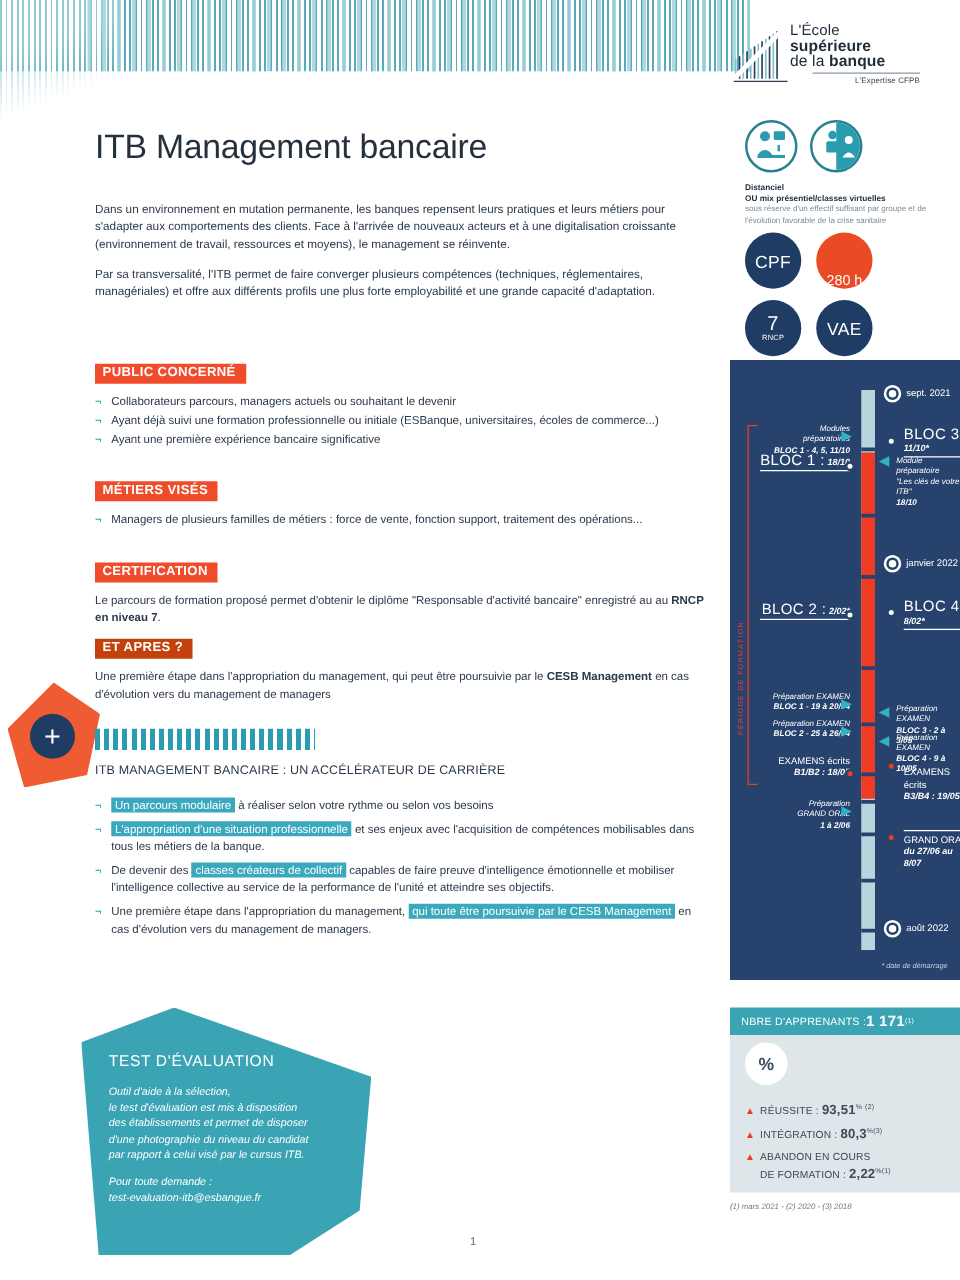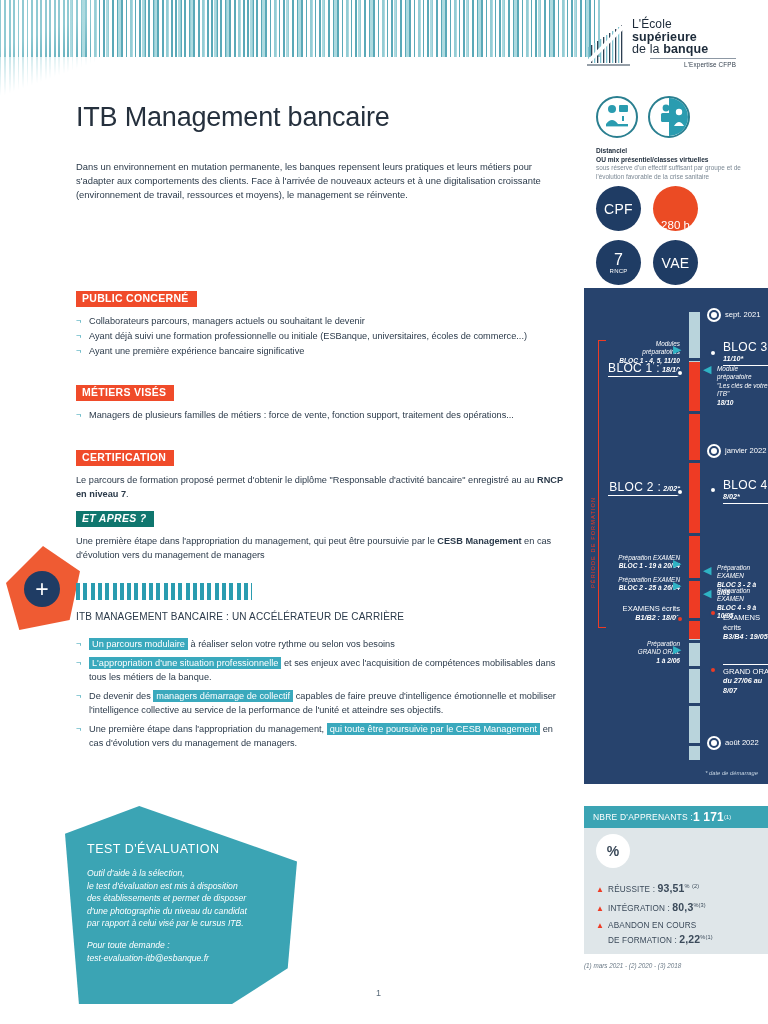--- a/index.html
+++ b/index.html
@@ -77,21 +77,21 @@
   }
   #intro{ position:absolute; left:76px; top:160px; width:488px;}
   #intro p{ font-size:9.4px; line-height:14.2px; color:#2b3a4a; margin-bottom:9px;}
 
   
   .sec-head{
     display:inline-block; color:#fff; font-size:10.5px; font-weight:bold;
     padding:2.5px 8px 3px 6px; letter-spacing:.3px; line-height:11px;
   }
   .sec-red{ background:#f04b2a;}
-  .sec-orange{ background:#0f766e;font-style:italic;}
+  .sec-orange{ background:#c2410c;}
   .sec-block{ position:absolute; left:76px; width:492px;}
   .blist{ list-style:none; margin-top:7px;}
   .blist li{ font-size:9.2px; line-height:14px; color:#2b3a4a; position:relative; padding-left:13px; margin-bottom:1px;}
   .blist li .arrow{ position:absolute; left:0; top:0; color:#2a9cb0; font-size:9px;}
   .sec-p{ font-size:9.2px; line-height:14px; color:#2b3a4a; margin-top:7px;}
   .sec-p b{ font-weight:bold;}
   .hl{ background:#3aa9bd; color:#fff; padding:1px 3px; }
 
   
   #mini-stripes{
@@ -258,20 +258,21 @@
     </div>
     <div class="badge b-navy">
       <span class="big">VAE</span>
     </div>
   </div>
 </div>
 
 <h1 id="page-title">ITB Management bancaire</h1>
 <div id="intro">
   <p>Dans un environnement en mutation permanente, les banques repensent leurs pratiques et leurs métiers pour s'adapter aux comportements des clients. Face à l'arrivée de nouveaux acteurs et à une digitalisation croissante (environnement de travail, ressources et moyens), le  management se réinvente.</p>
+  <p>Par sa transversalité, l'ITB permet de faire converger plusieurs compétences (techniques, réglementaires, managériales) et offre aux différents profils une plus forte employabilité et une grande capacité d'adaptation.</p>
 </div>
 
 <div class="sec-block" style="top:288px;">
   <div class="sec-head sec-red">PUBLIC CONCERNÉ</div>
   <ul class="blist">
     <li><span class="arrow">¬</span><span>Collaborateurs parcours, managers actuels ou souhaitant le devenir</span></li>
     <li><span class="arrow">¬</span><span>Ayant déjà suivi une formation professionnelle ou initiale (ESBanque, universitaires, écoles de commerce...)</span></li>
     <li><span class="arrow">¬</span><span>Ayant une première expérience bancaire significative</span></li>
   </ul>
 </div>
@@ -296,21 +297,21 @@
 <div id="plus-hex"></div>
 <div id="plus-circle">+</div>
 
 <div id="mini-stripes"></div>
 <div id="accel-title">ITB MANAGEMENT BANCAIRE : UN ACCÉLÉRATEUR DE CARRIÈRE</div>
 
 <div class="sec-block" style="top:630px;">
   <ul class="blist">
     <li><span class="arrow">¬</span><span class="hl">Un parcours modulaire</span><span> à réaliser selon votre rythme ou selon vos besoins</span></li>
     <li style="margin-top:5px;"><span class="arrow">¬</span><span class="hl">L'appropriation d'une situation professionnelle</span><span> et ses enjeux avec l'acquisition de compétences mobilisables dans tous les métiers de la banque.</span></li>
-    <li style="margin-top:5px;"><span class="arrow">¬</span><span>De devenir des </span><span class="hl">managers démarrage de collectif</span><span> capables de faire preuve d'intelligence émotionnelle et mobiliser l'intelligence collective au service de la performance de l'unité et atteindre ses objectifs.</span></li>
+    <li style="margin-top:5px;"><span class="arrow">¬</span><span>De devenir des </span><span class="hl">classes créateurs de collectif</span><span> capables de faire preuve d'intelligence émotionnelle et mobiliser l'intelligence collective au service de la performance de l'unité et atteindre ses objectifs.</span></li>
     <li style="margin-top:5px;"><span class="arrow">¬</span><span>Une première étape dans l'appropriation du management, </span><span class="hl">qui toute être poursuivie par le CESB Management</span><span> en cas d'évolution vers du management de managers.</span></li>
   </ul>
 </div>
 
 <div id="test-hex">
   <h3>TEST D'ÉVALUATION</h3>
   <div class="it" style="white-space:pre-line;">Outil d'aide à la sélection,
 le test d'évaluation est mis à disposition
 des établissements et permet de disposer
 d'une photographie du niveau du candidat

